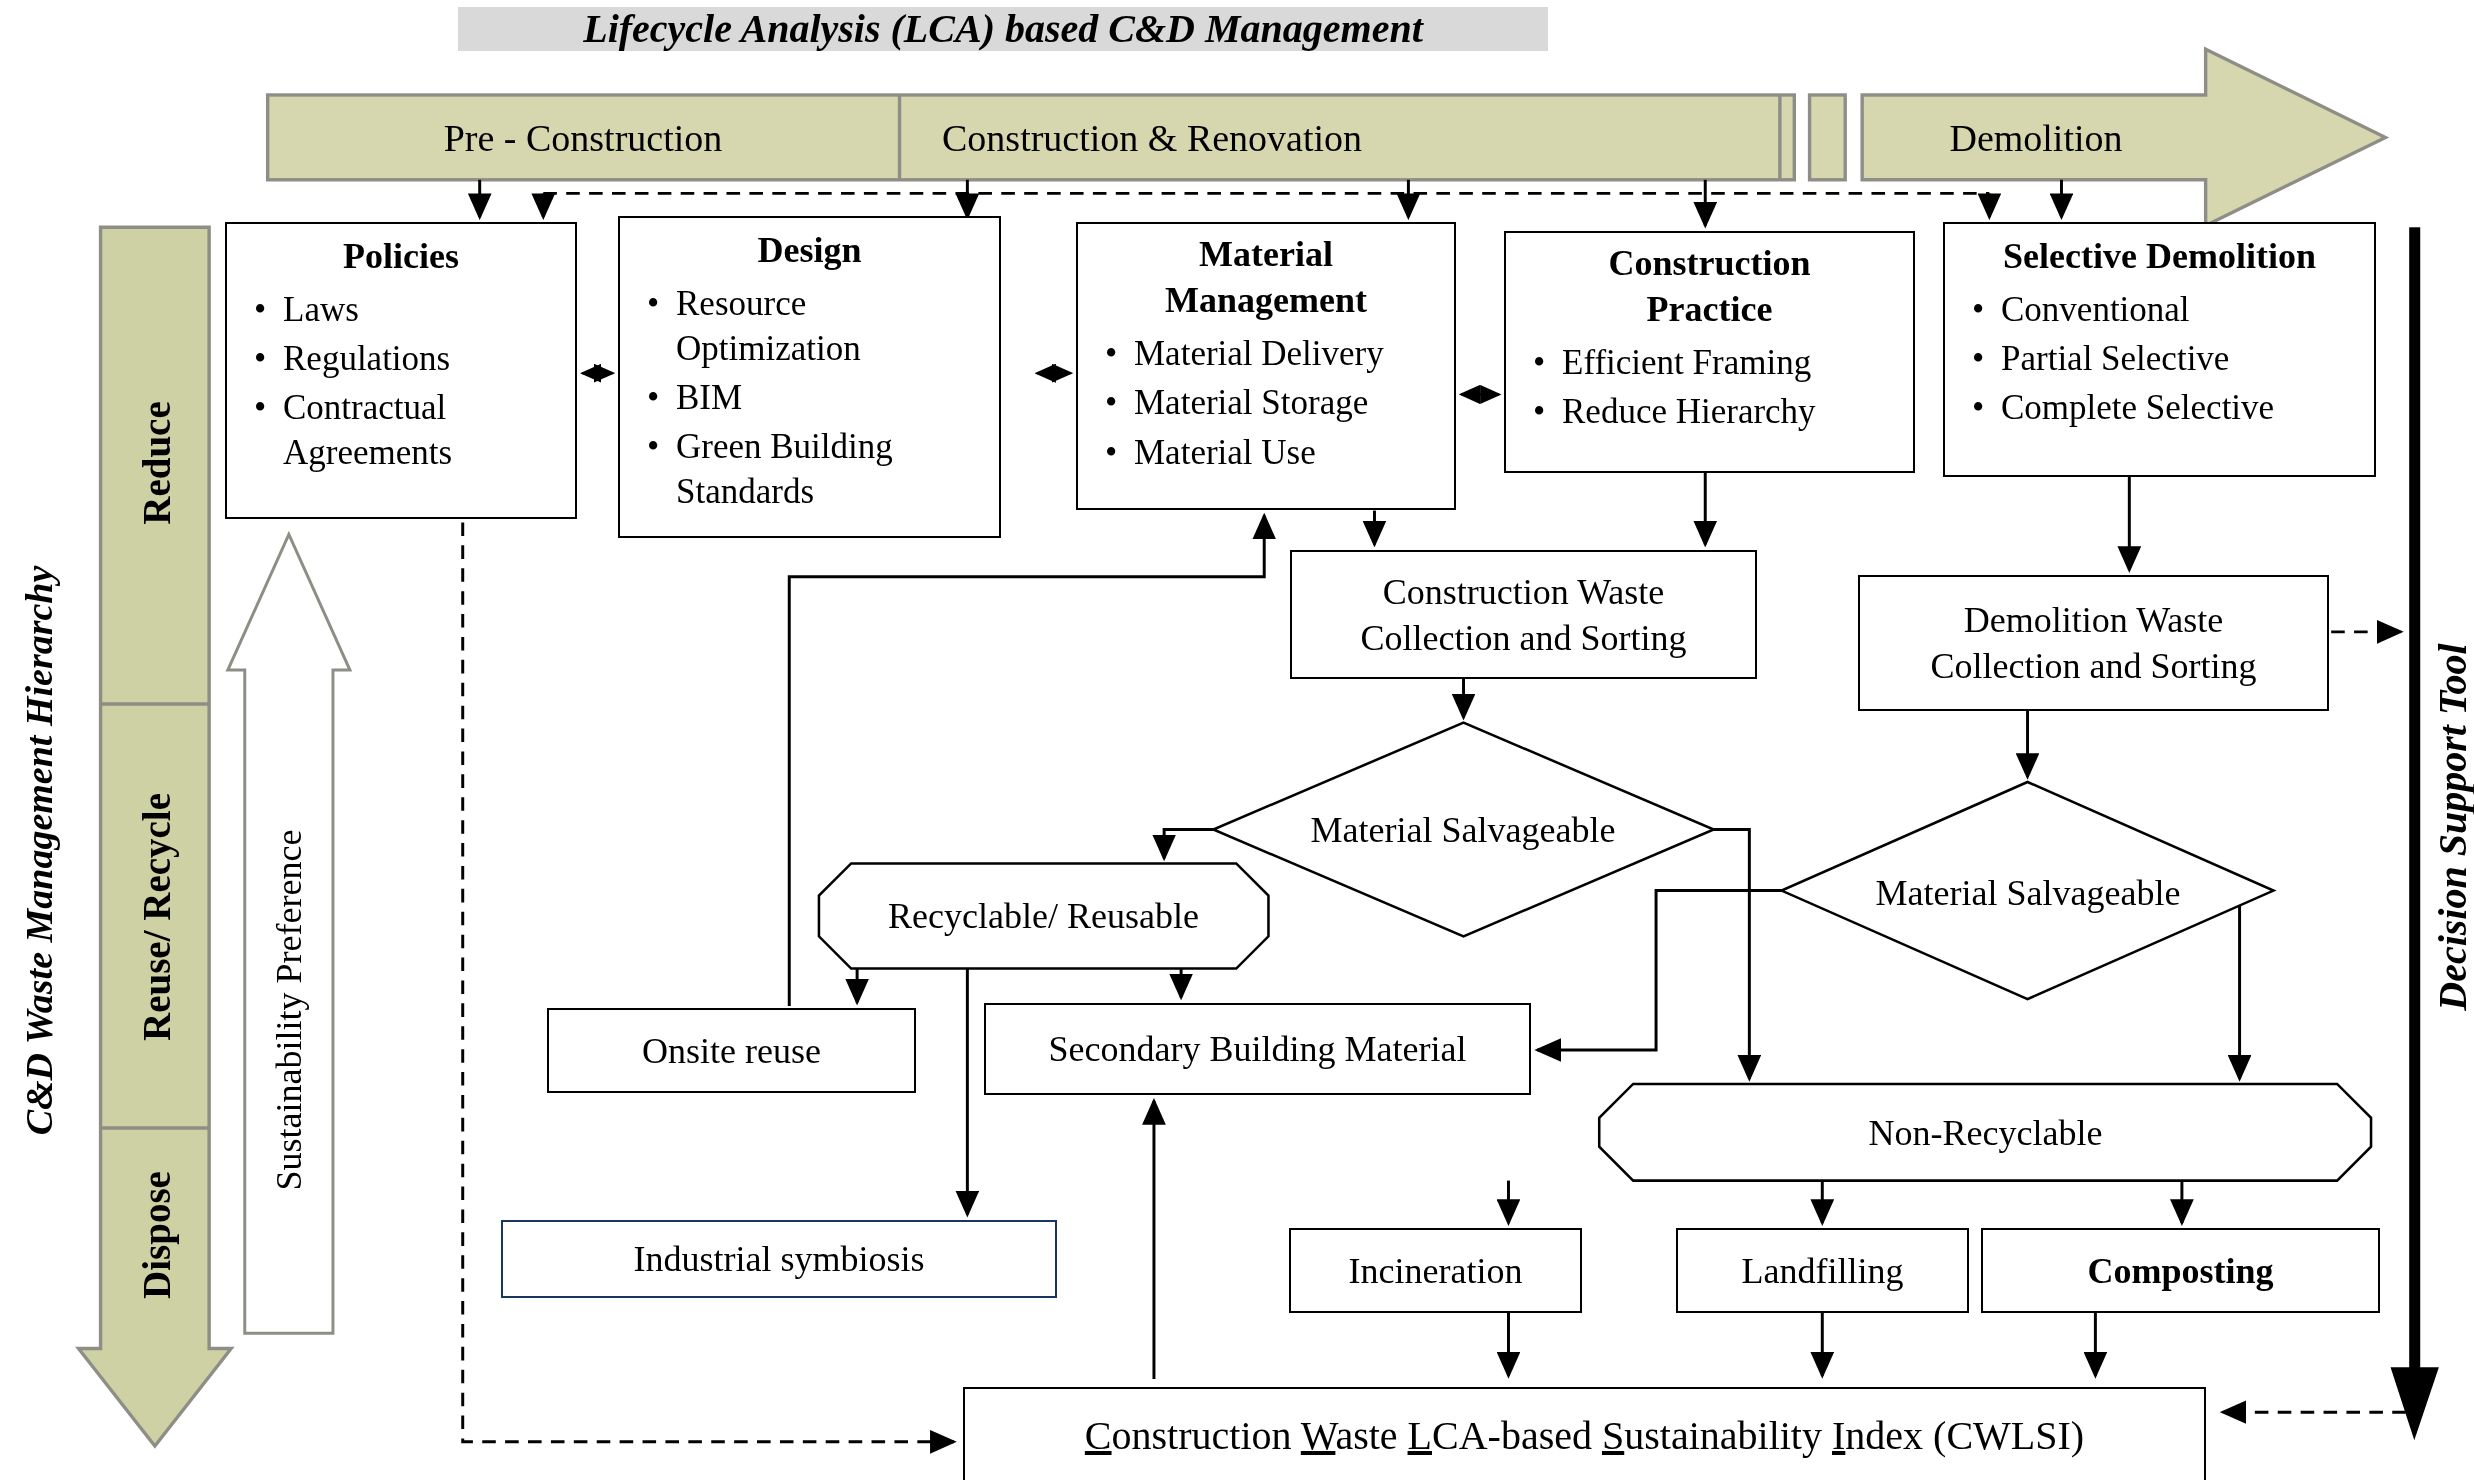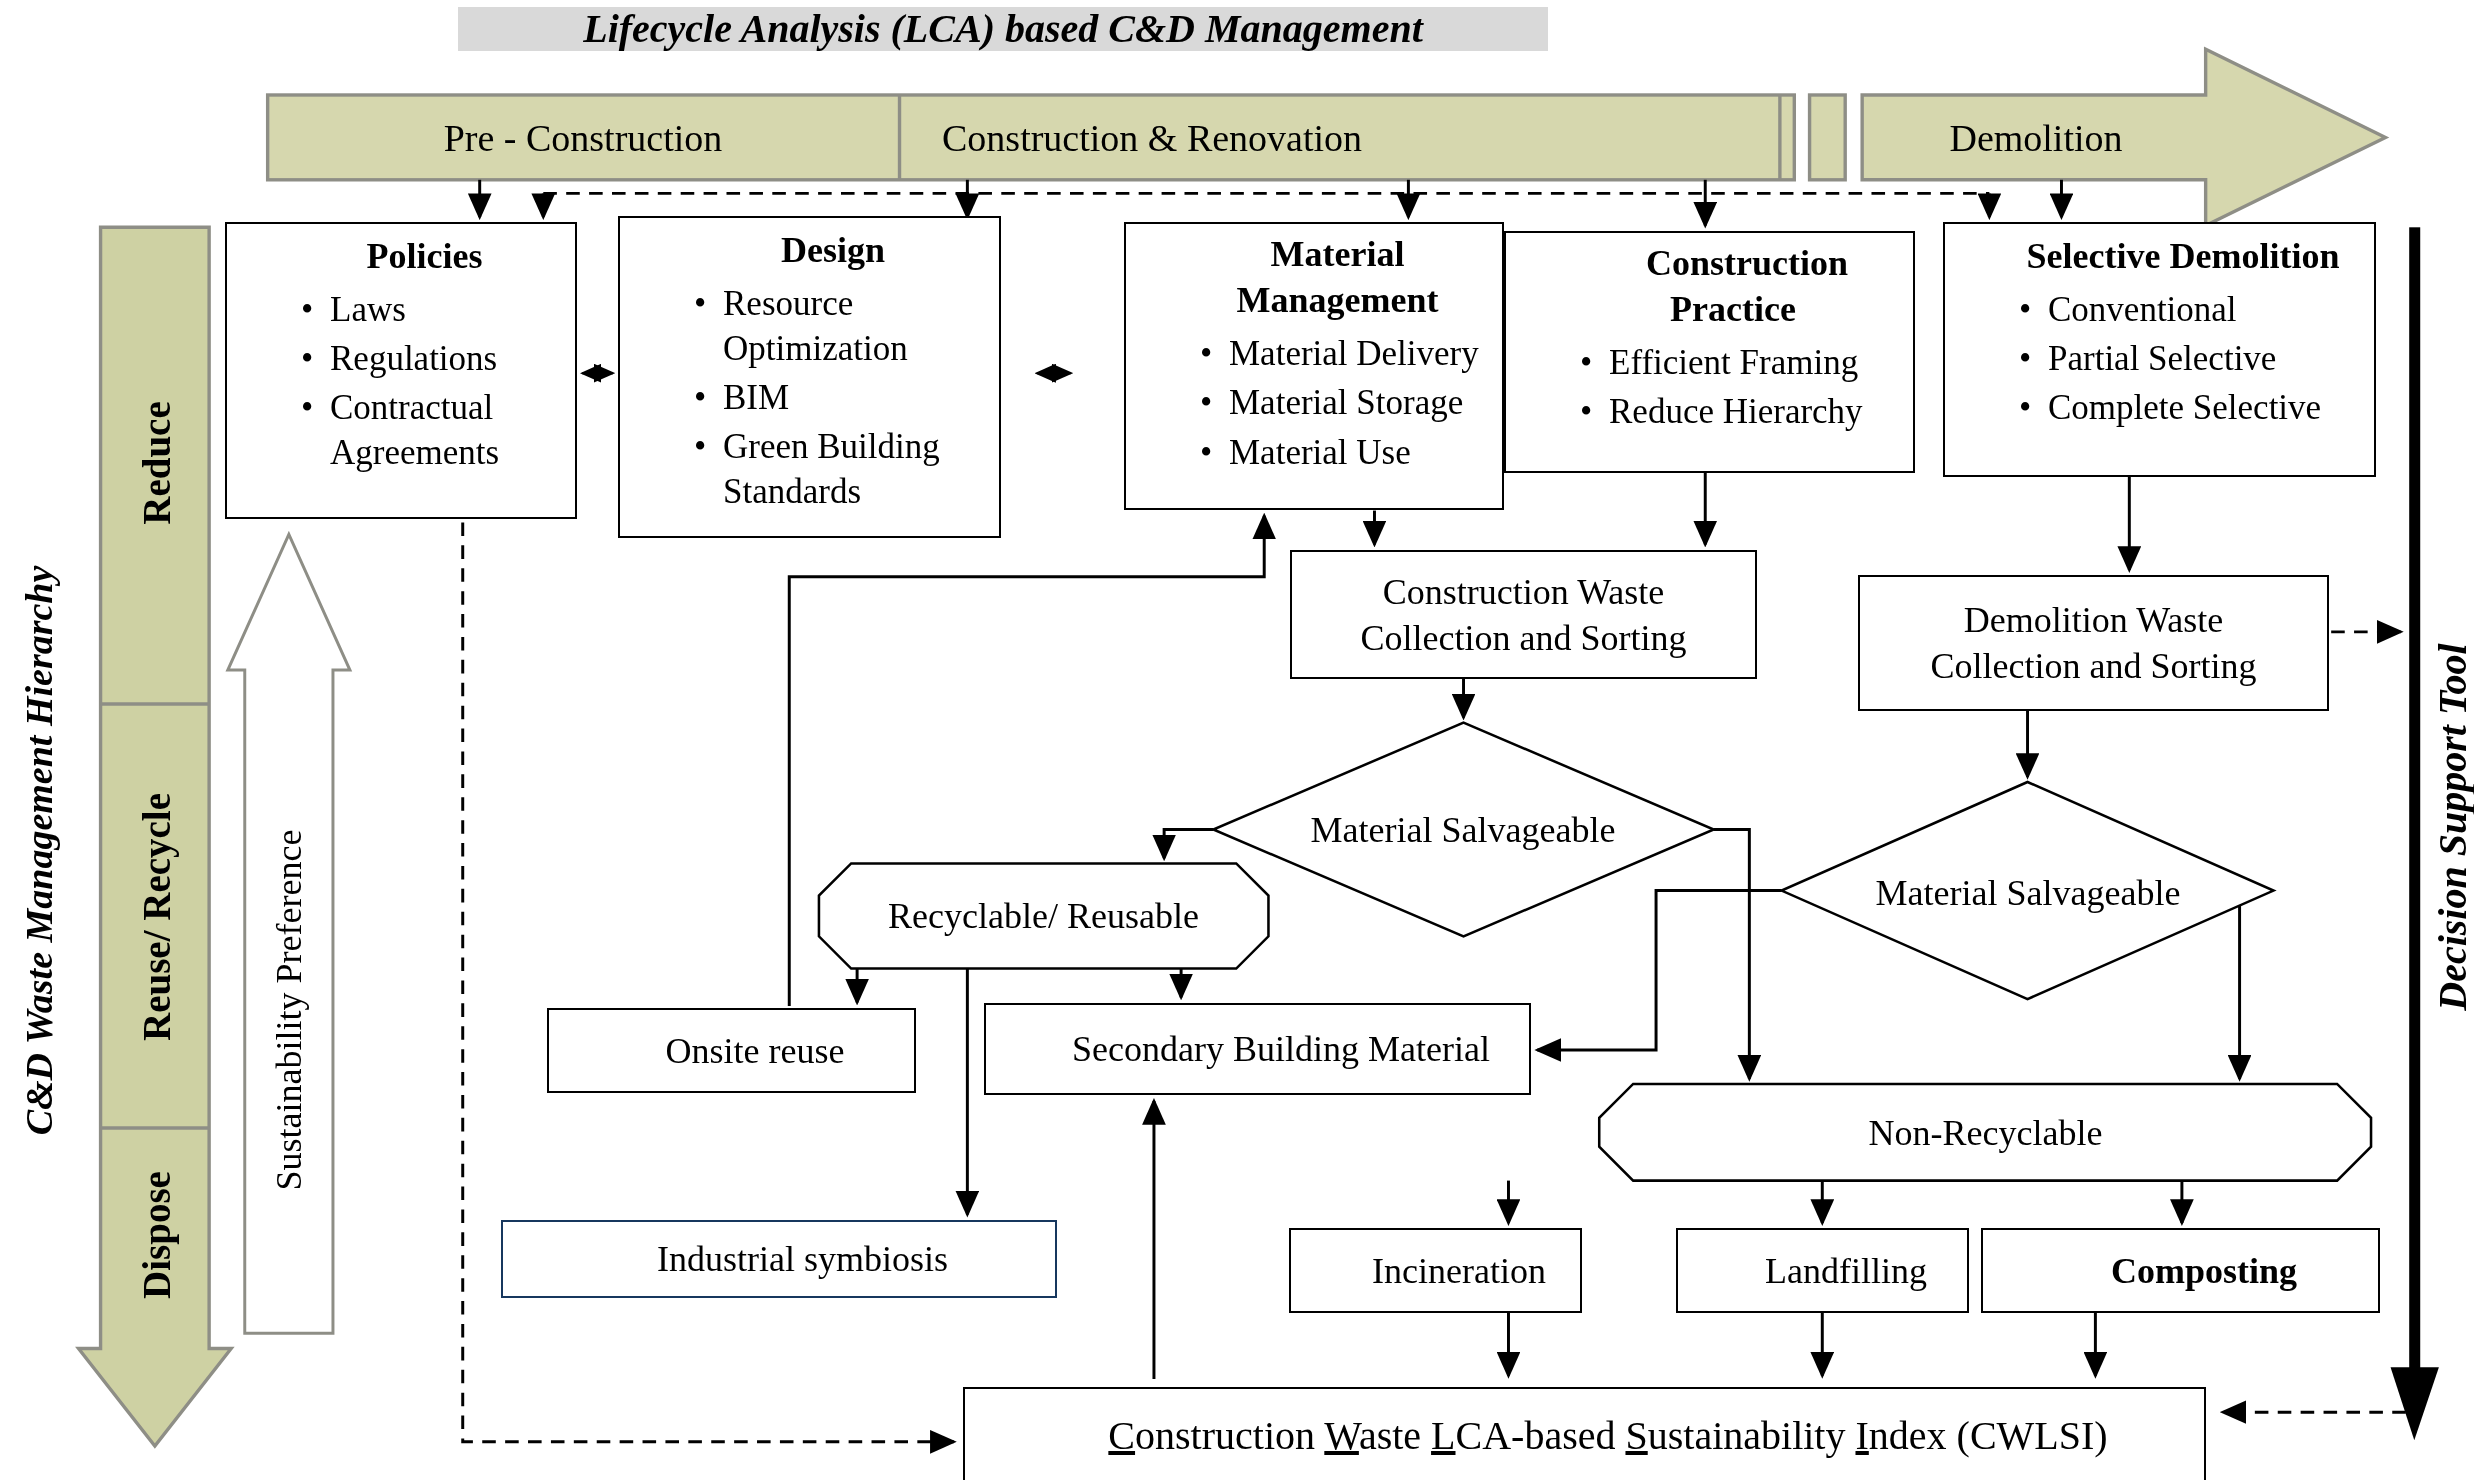--- a/index.html
+++ b/index.html
@@ -6,21 +6,21 @@
   body { margin: 0; background: #fff; }
   .stage { position: relative; width: 2475px; height: 1480px; background: #fff;
            font-family: "Liberation Serif", serif; color: #000; overflow: hidden; }
   .layer { position: absolute; left: 0; top: 0; z-index: 1; }
   .abs { position: absolute; }
   .title-strip { background: #d9d9d9; font-style: italic; font-weight: bold; font-size: 40px;
                  display: flex; align-items: center; justify-content: center; z-index: 2; }
   .phase { font-weight: normal; font-size: 38px; display: flex; align-items: center;
            justify-content: center; z-index: 2; }
   .phase.left { justify-content: flex-start; padding-left: 43px; }
-  .box { position: absolute; background: #fff; border: 2.5px solid #000; z-index: 2; padding-left: 47px; }
+  .box { position: absolute; background: #fff; border: 2.5px solid #000; z-index: 2; }
   .box-title { font-weight: bold; font-size: 36px; line-height: 46px; text-align: center; padding-top: 8.5px; }
   .bullets { list-style: none; margin: 8.5px 0 0; padding: 0 6.8px 0 27px; }
   .bullets li { position: relative; padding-left: 29px; font-size: 35px; line-height: 45px; margin-bottom: 4.2px; }
   .bullets li::before { content: "•"; position: absolute; left: 0; }
   .cbox { display: flex; align-items: center; justify-content: center; text-align: center;
           font-size: 36px; line-height: 46px; }
   .shape-label { position: absolute; display: flex; align-items: center; justify-content: center;
                  text-align: center; font-size: 36px; line-height: 46px; z-index: 2; }
   .vlabel { position: absolute; display: flex; align-items: center; justify-content: center;
             transform: rotate(-90deg); z-index: 2; white-space: nowrap; }
@@ -147,21 +147,21 @@
 
   <div class="box" style="left:618px; top:216px; width:383px; height:322px;">
     <div class="box-title">Design</div>
     <ul class="bullets">
       <li>Resource Optimization</li>
       <li>BIM</li>
       <li>Green Building Standards</li>
     </ul>
   </div>
 
-  <div class="box" style="left:1124px; top:222px; width:380px; height:288px;">
+  <div class="box" style="left:1076px; top:222px; width:380px; height:288px;">
     <div class="box-title" style="padding:6.8px 34px 0;">Material Management</div>
     <ul class="bullets">
       <li>Material Delivery</li>
       <li>Material Storage</li>
       <li>Material Use</li>
     </ul>
   </div>
 
   <div class="box" style="left:1504px; top:231px; width:411px; height:242px;">
     <div class="box-title" style="padding:6.8px 93px 0;">Construction Practice</div>

